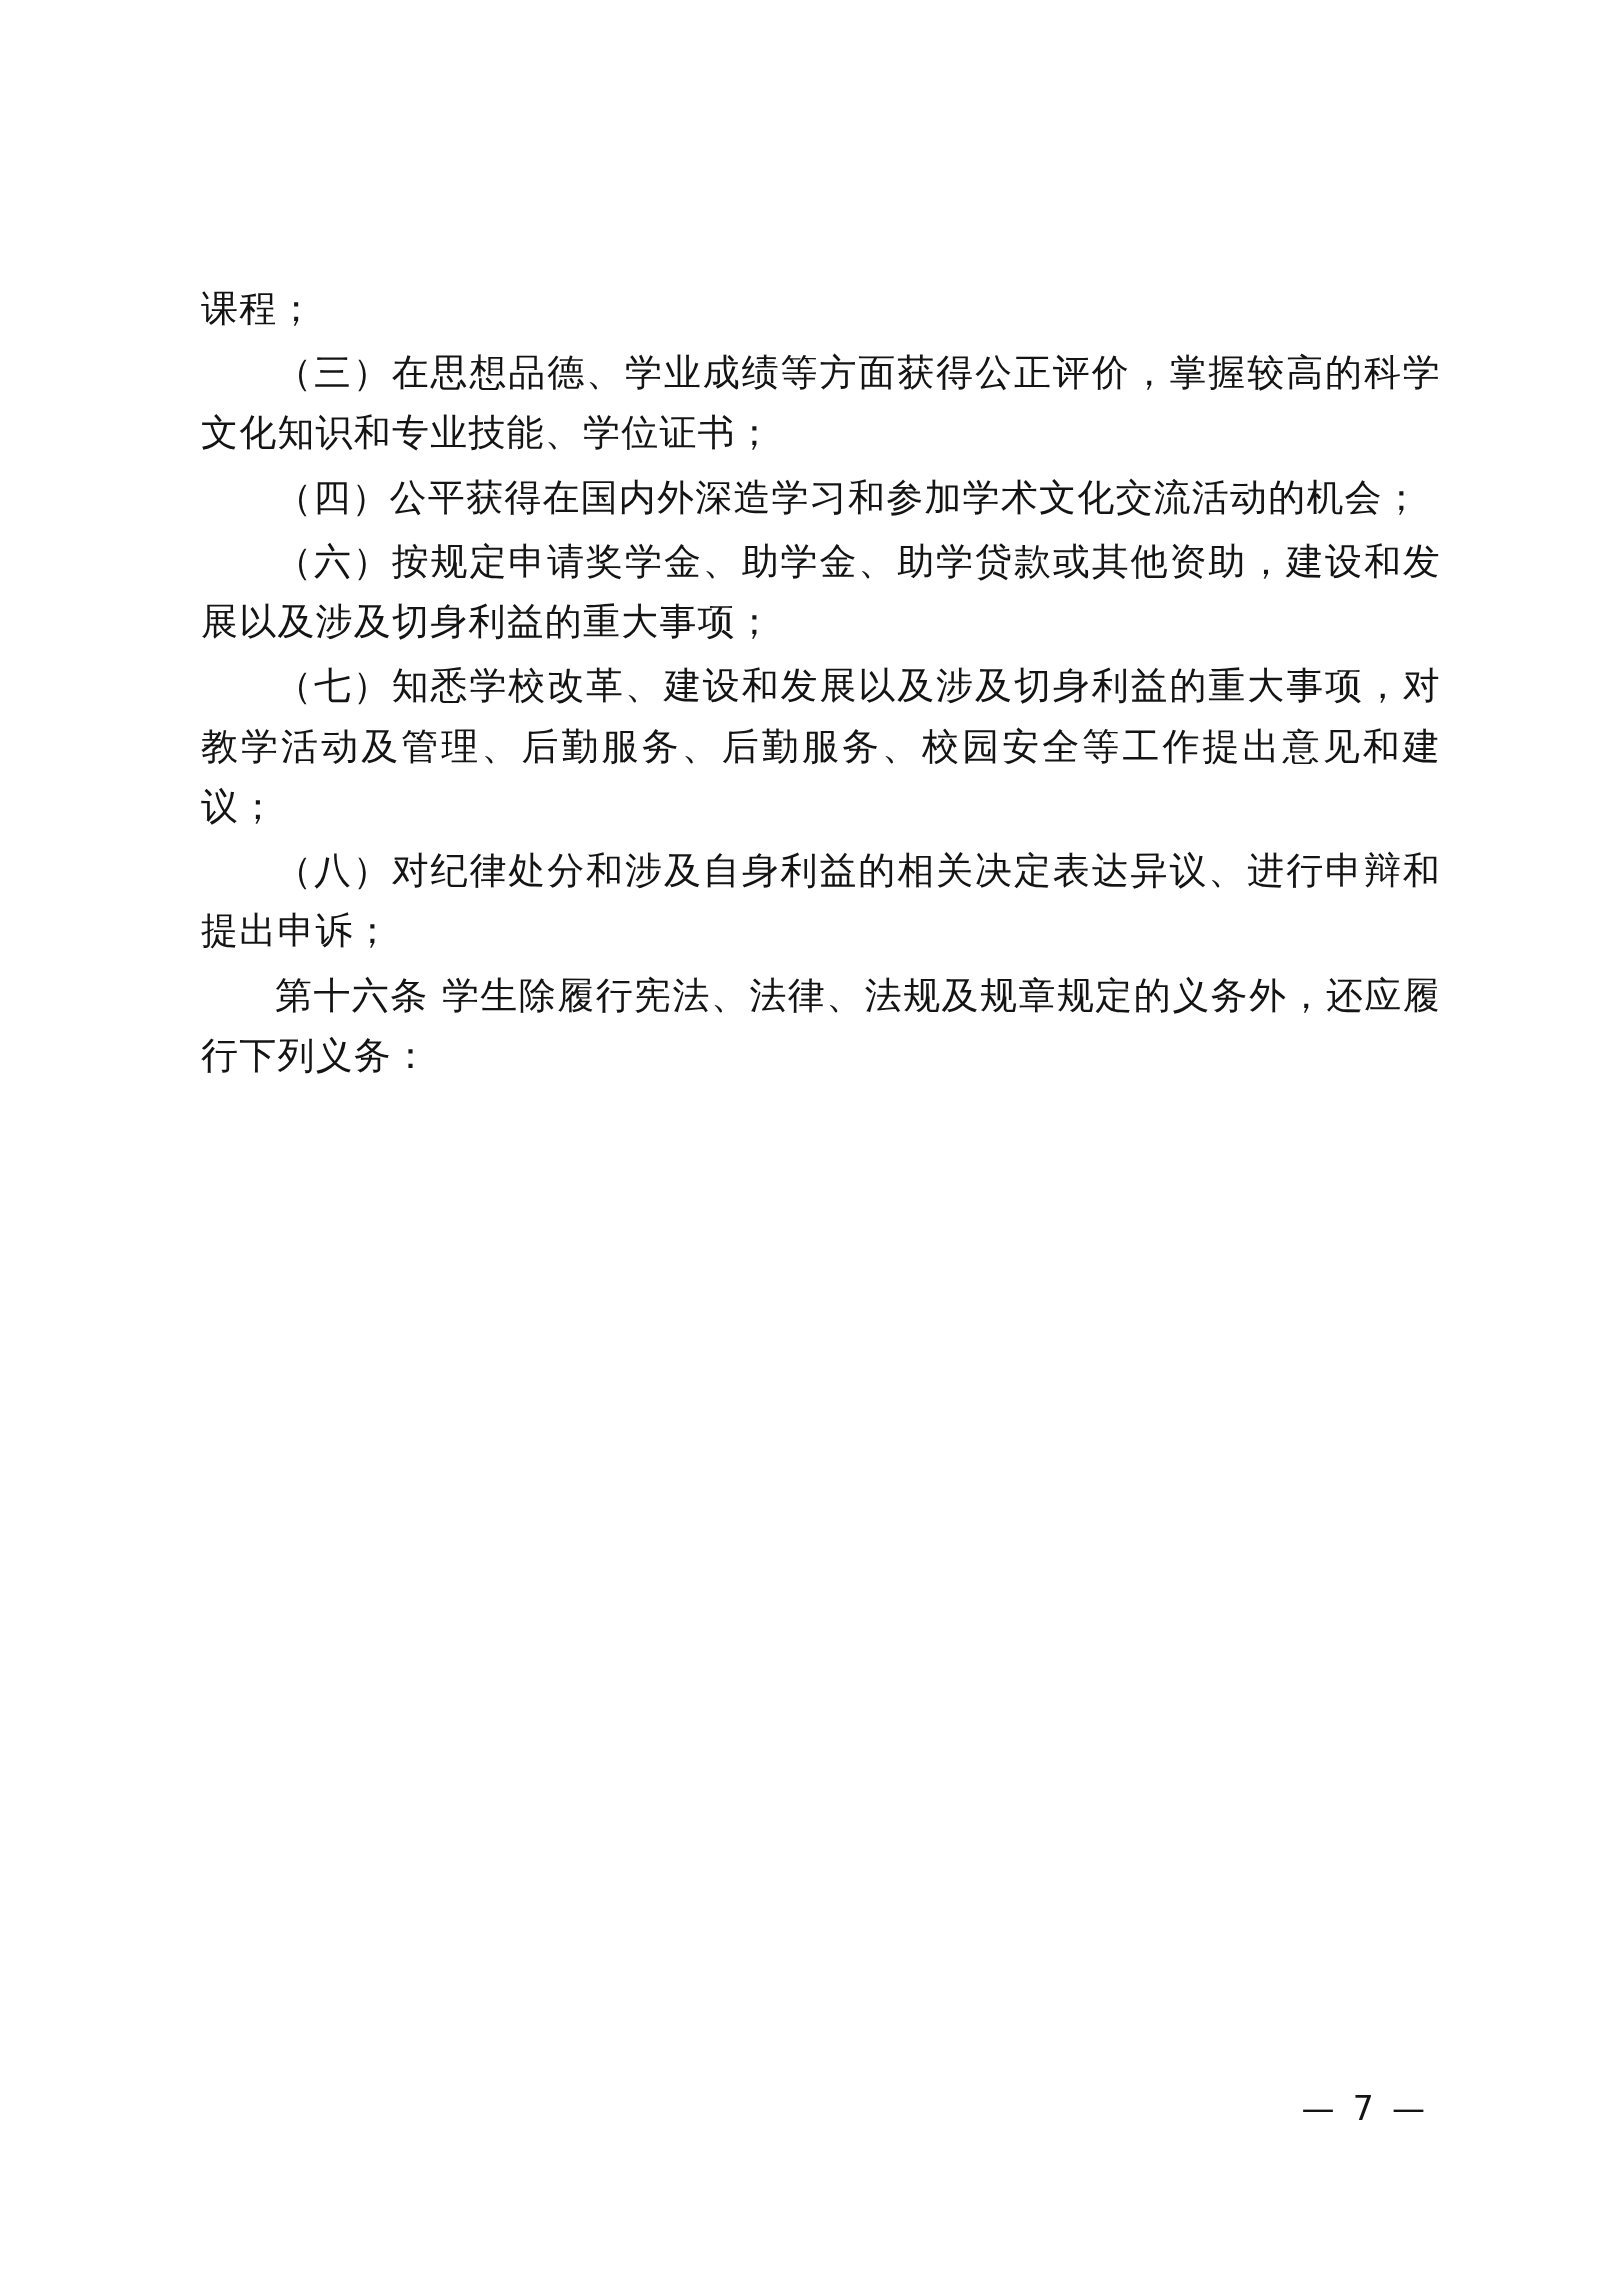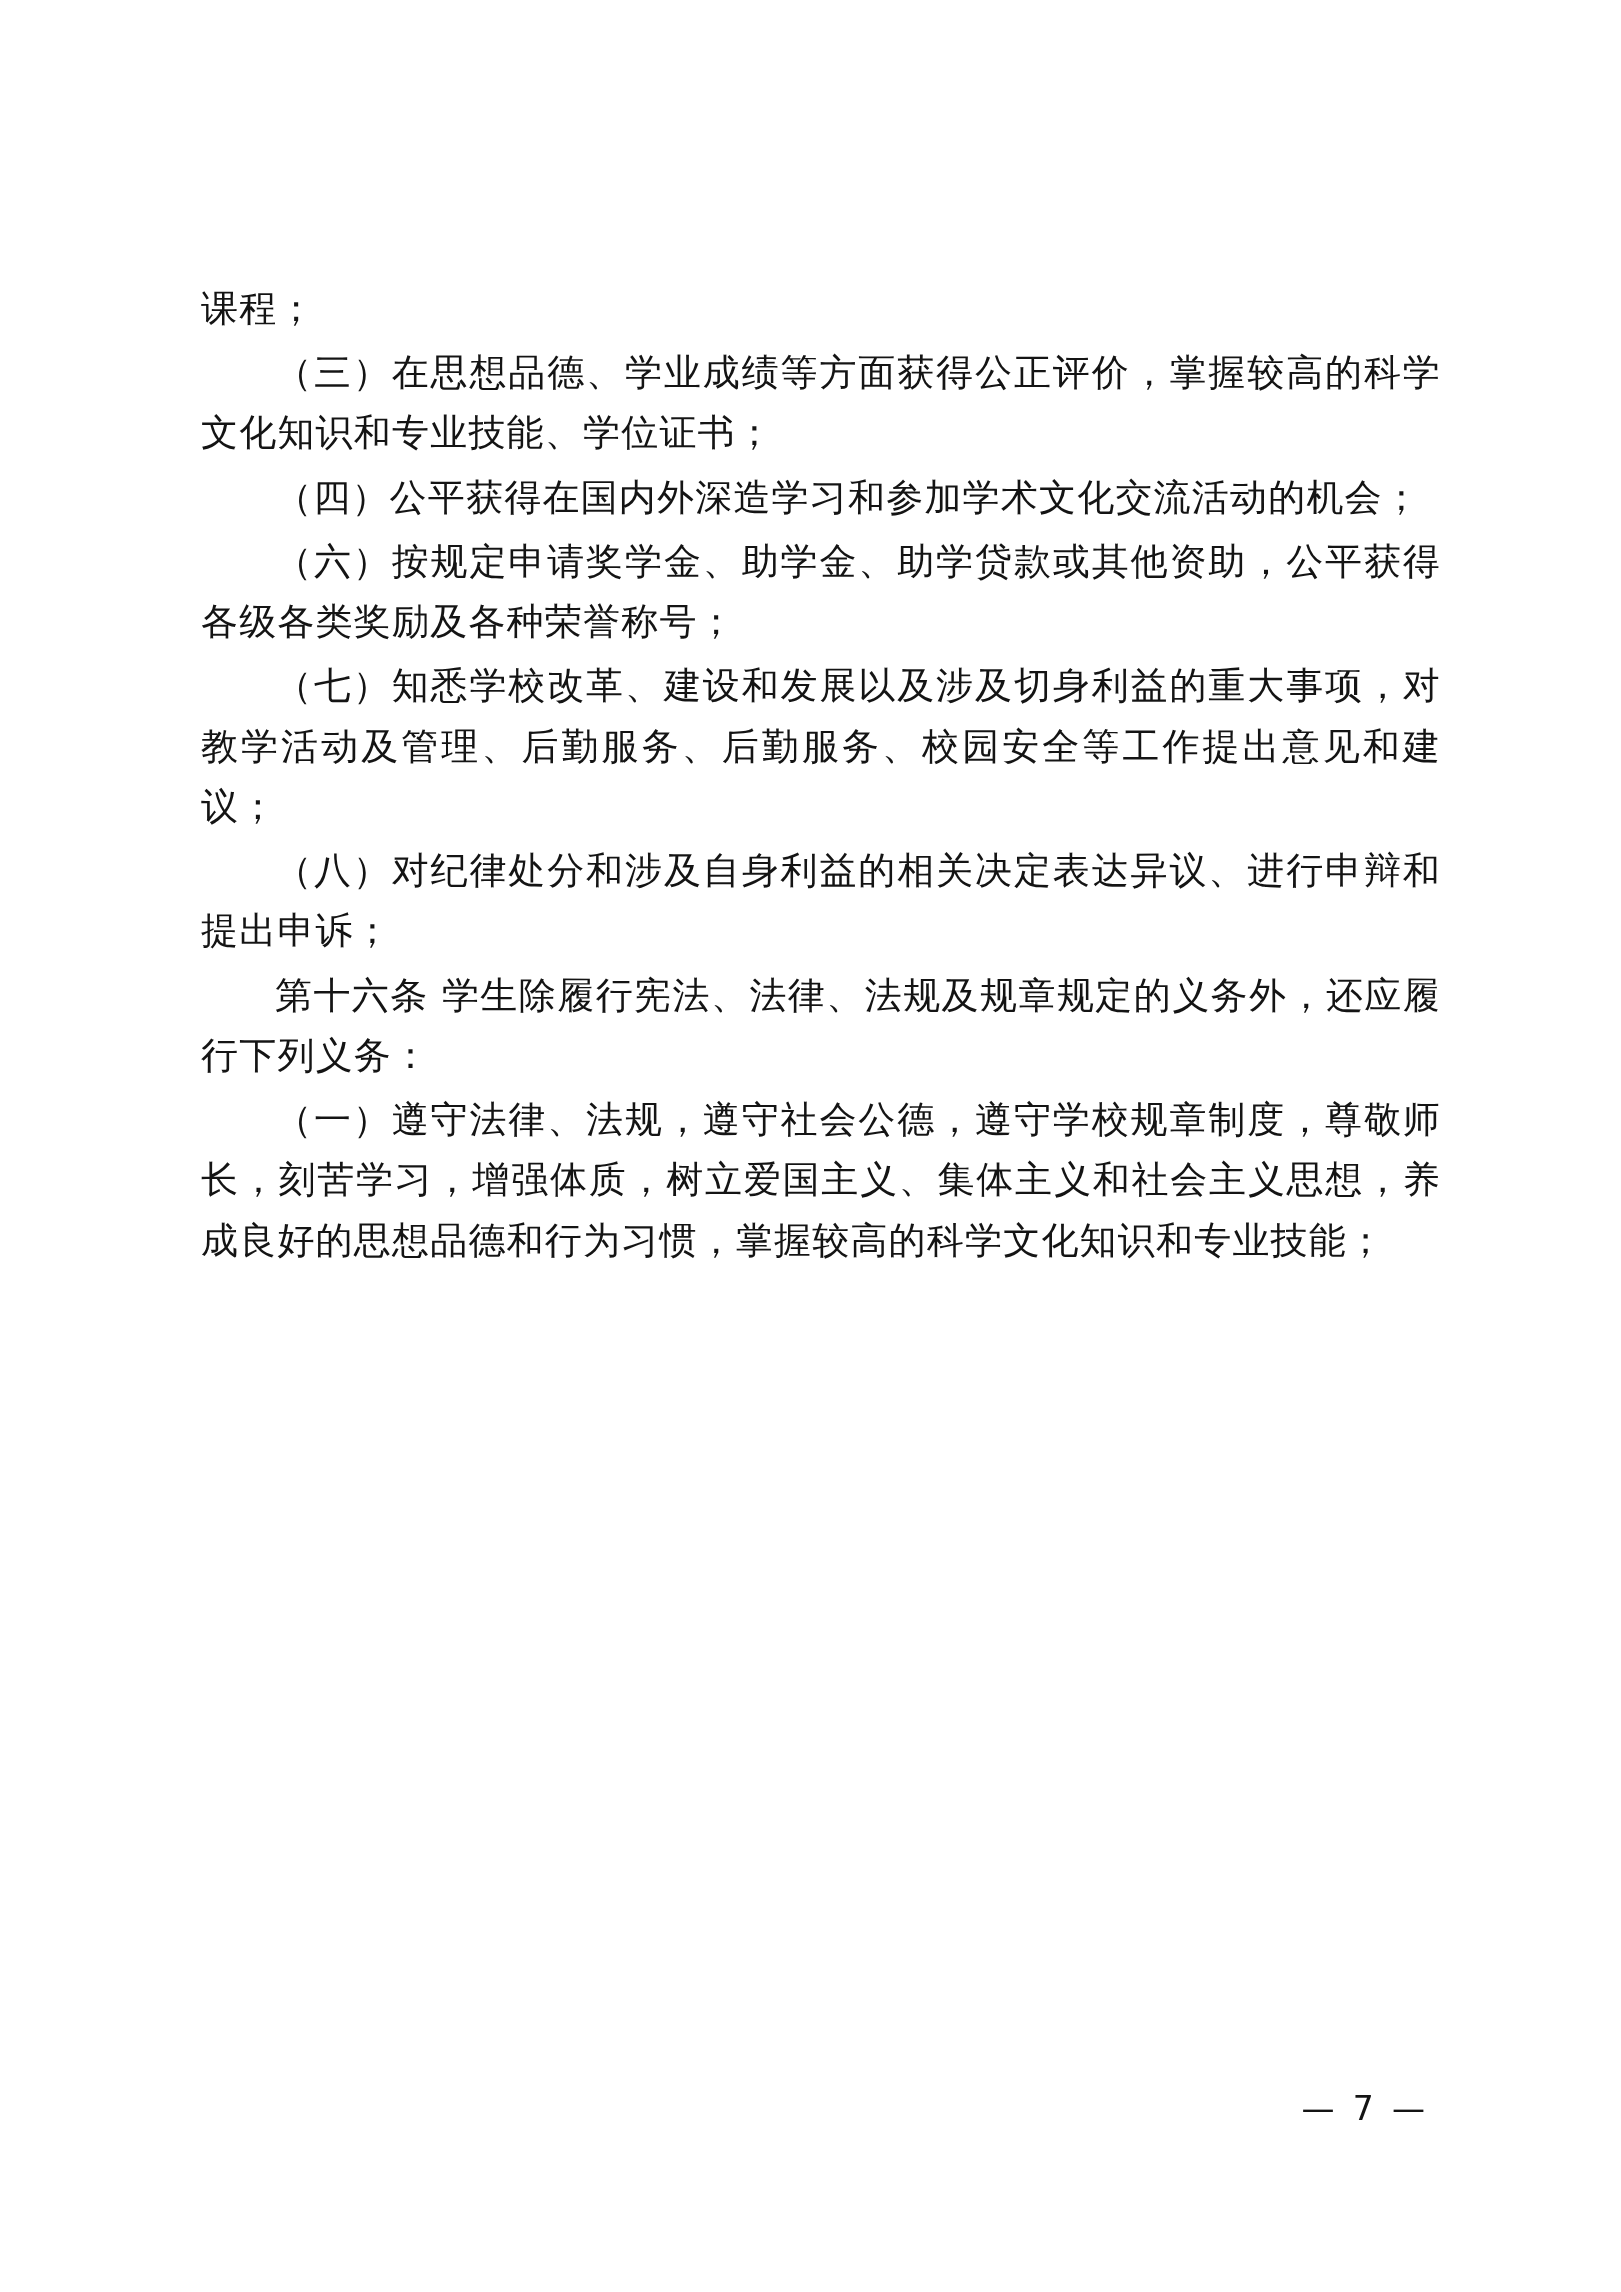--- a/index.html
+++ b/index.html
@@ -49,21 +49,20 @@
   }
 </style>
 </head>
 <body>
 
 <div class="page">
   <div class="content">
     <p class="para">课程；</p>
     <p class="para indent">（三）在思想品德、学业成绩等方面获得公正评价，掌握较高的科学文化知识和专业技能、学位证书；</p>
     <p class="para indent">（四）公平获得在国内外深造学习和参加学术文化交流活动的机会；</p>
-    <p class="para indent">（六）按规定申请奖学金、助学金、助学贷款或其他资助，公平获得各级各类奖励及各种荣誉称号；</p>
+    <p class="para indent">（六）按规定申请奖学金、助学金、助学贷款或其他资助，建设和发展以及涉及切身利益的重大事项；</p>
     <p class="para indent">（七）知悉学校改革、建设和发展以及涉及切身利益的重大事项，对教学活动及管理、后勤服务、后勤服务、校园安全等工作提出意见和建议；</p>
     <p class="para indent">（八）对纪律处分和涉及自身利益的相关决定表达异议、进行申辩和提出申诉；</p>
     <p class="para indent">第十六条 学生除履行宪法、法律、法规及规章规定的义务外，还应履行下列义务：</p>
-    <p class="para indent">（一）遵守法律、法规，遵守社会公德，遵守学校规章制度，尊敬师长，刻苦学习，增强体质，树立爱国主义、集体主义和社会主义思想，养成良好的思想品德和行为习惯，掌握较高的科学文化知识和专业技能；</p>
   </div>
   <div class="page-number">— 7 —</div>
 </div>
 
 
 </body></html>

